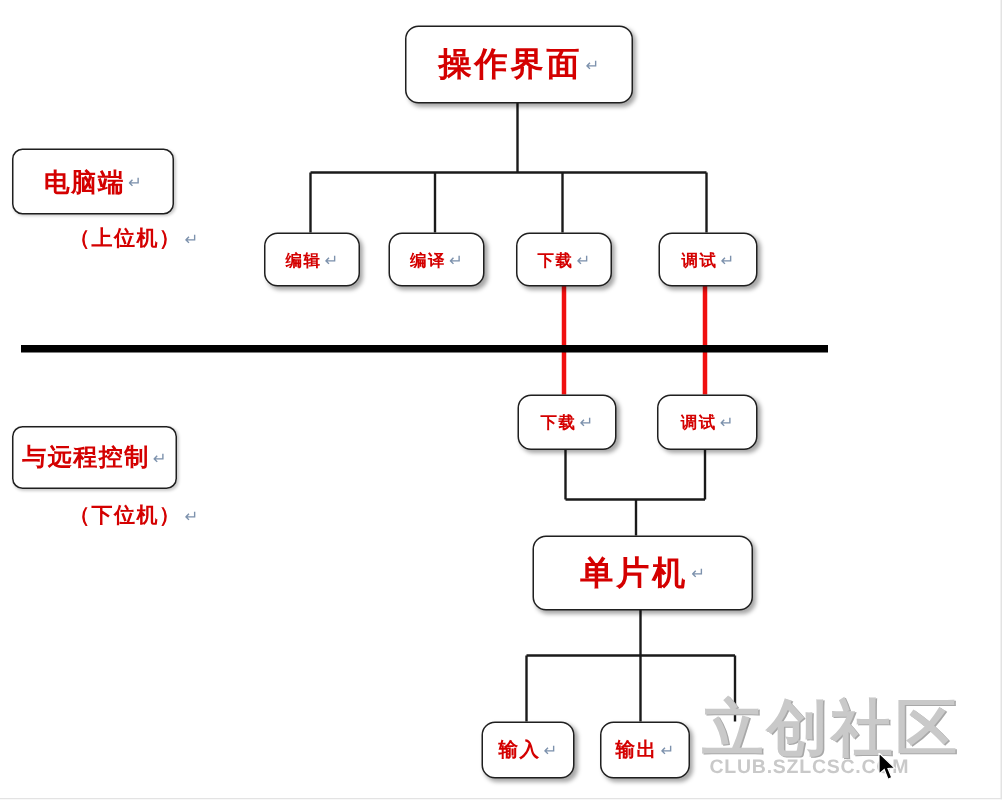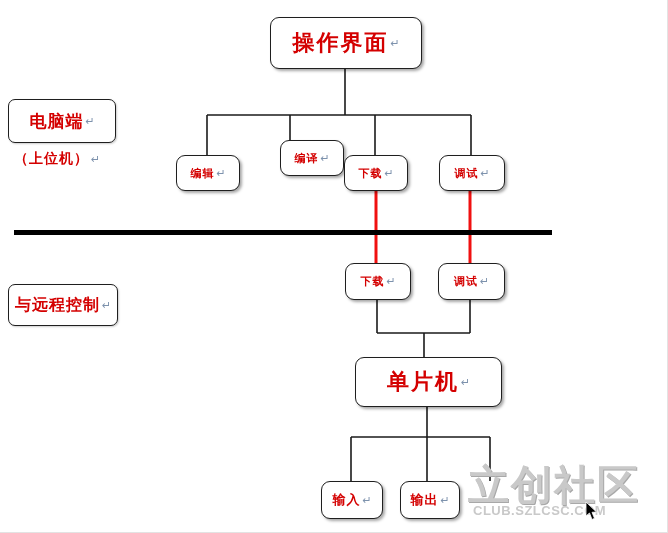--- a/index.html
+++ b/index.html
@@ -21,21 +21,21 @@
     position:absolute;background:#fff;border:1.4px solid #1f1f1f;border-radius:7px;
     display:flex;align-items:center;justify-content:center;z-index:3;
     box-shadow:1px 1px 2px rgba(0,0,0,0.2);
   }
   .label{color:#d40000;font-weight:bold;white-space:nowrap;}
   .lbl-xl{font-size:22px;letter-spacing:2px;}
   .lbl-lg{font-size:17px;letter-spacing:1px;}
   .lbl-md{font-size:11px;letter-spacing:1px;}
   .lbl-sm{font-size:13px;letter-spacing:1px;}
   .lbl-xs{font-size:11px;letter-spacing:0;white-space:normal;line-height:1.15;text-align:center;}
-  .subline{position:absolute;z-index:3;color:#d40000;font-weight:bold;font-size:14px;letter-spacing:1px;}
+  .subline{position:absolute;z-index:3;color:#d40000;font-weight:bold;font-size:14px;letter-spacing:1px;margin-left:32px;}
   .mark{color:#7d92ad;font-weight:normal;font-size:11px;margin-left:2px;}
   .watermark{position:absolute;z-index:4;color:#c9c9c9;pointer-events:none;}
   .wm-title{
     left:468px;top:458px;font-size:41px;font-weight:bold;letter-spacing:2px;
     text-shadow:1px 1px 0 #a8a8a8;
   }
   .wm-url{left:473px;top:503px;font-size:13px;font-weight:bold;letter-spacing:0.5px;}
   .cursor{position:absolute;left:585px;top:502px;z-index:5;}
 </style>
 </head>
@@ -79,36 +79,39 @@
       <span class="mark">↵</span>
   </div>
   <div class="subline" style="left:14px;top:150px;">
     <span>（上位机）</span><span class="mark">↵</span>
   </div>
 
   <div class="node" style="left:176px;top:155px;width:62px;height:34px;">
     <span class="label lbl-md">编辑</span>
       <span class="mark">↵</span>
   </div>
-  <div class="node" style="left:259px;top:140px;width:62px;height:34px;margin-left:21px;">
+  <div class="node" style="left:259px;top:155px;width:62px;height:34px;">
     <span class="label lbl-md">编译</span>
       <span class="mark">↵</span>
   </div>
   <div class="node" style="left:344px;top:155px;width:62px;height:34px;">
     <span class="label lbl-md">下载</span>
       <span class="mark">↵</span>
   </div>
   <div class="node" style="left:439px;top:155px;width:64px;height:34px;">
     <span class="label lbl-md">调试</span>
       <span class="mark">↵</span>
   </div>
 
   <div class="side-box" style="left:8px;top:284px;width:108px;height:40px;">
     <span class="label lbl-lg" style="font-size:16px;">与远程控制</span>
       <span class="mark">↵</span>
+  </div>
+  <div class="subline" style="left:14px;top:335px;">
+    <span>（下位机）</span><span class="mark">↵</span>
   </div>
 
   <div class="node" style="left:345px;top:263px;width:64px;height:35px;">
     <span class="label lbl-md">下载</span>
       <span class="mark">↵</span>
   </div>
   <div class="node" style="left:438px;top:263px;width:65px;height:35px;">
     <span class="label lbl-md">调试</span>
       <span class="mark">↵</span>
   </div>

